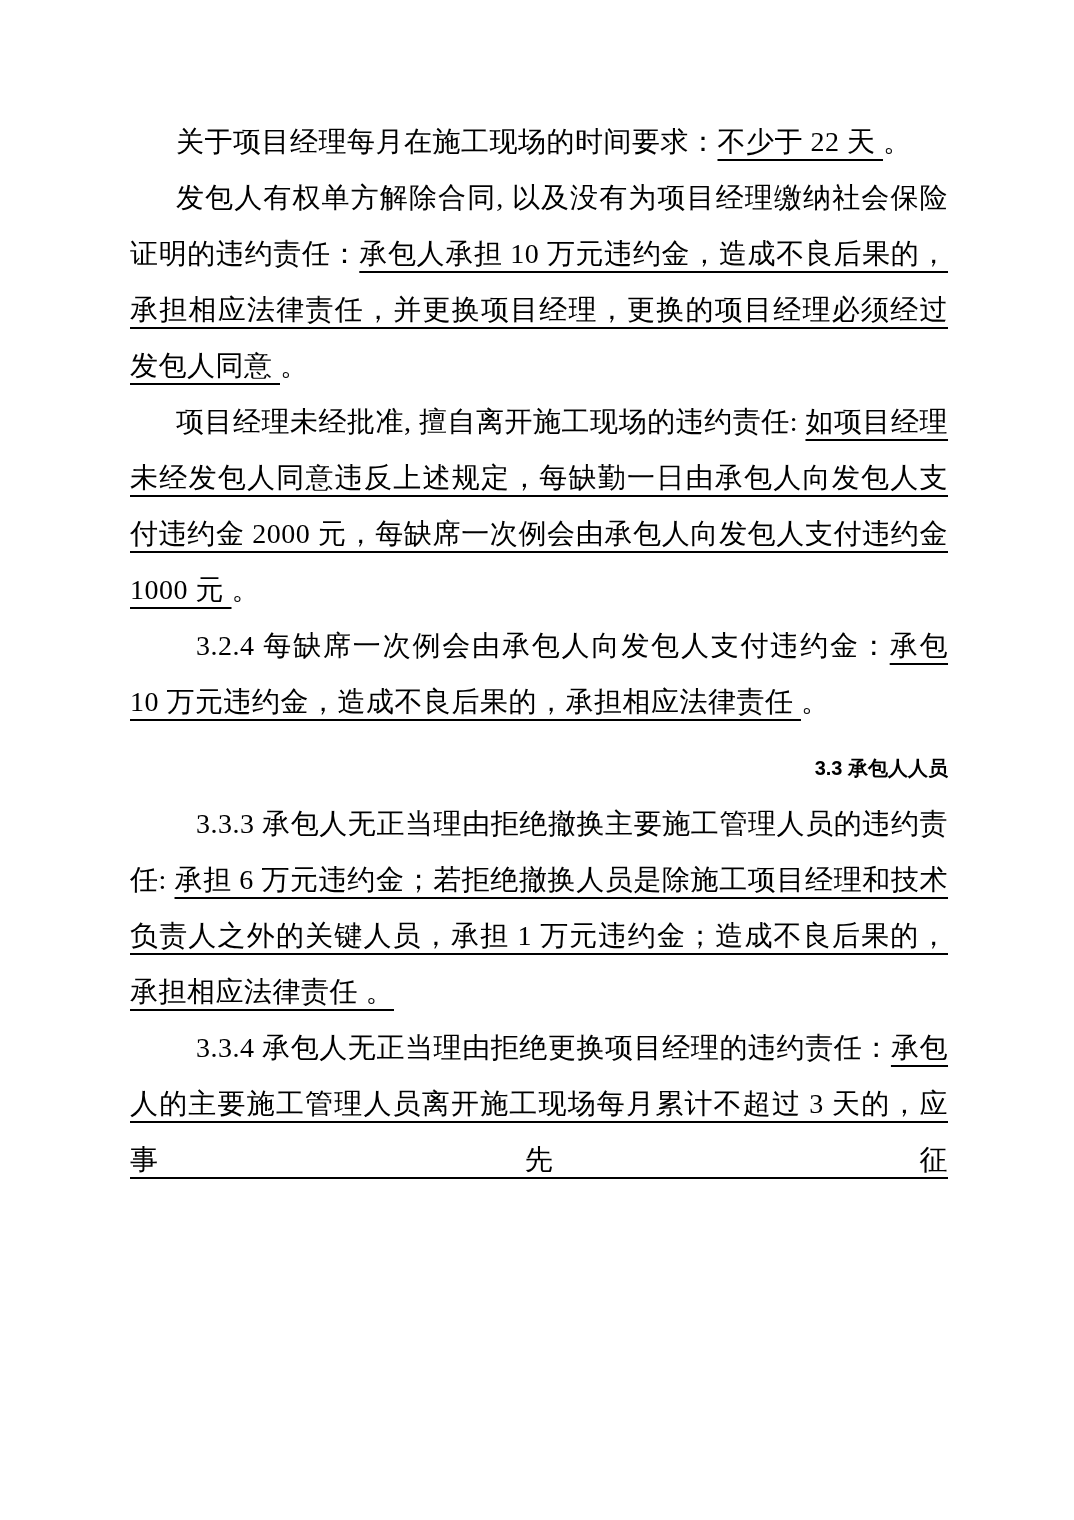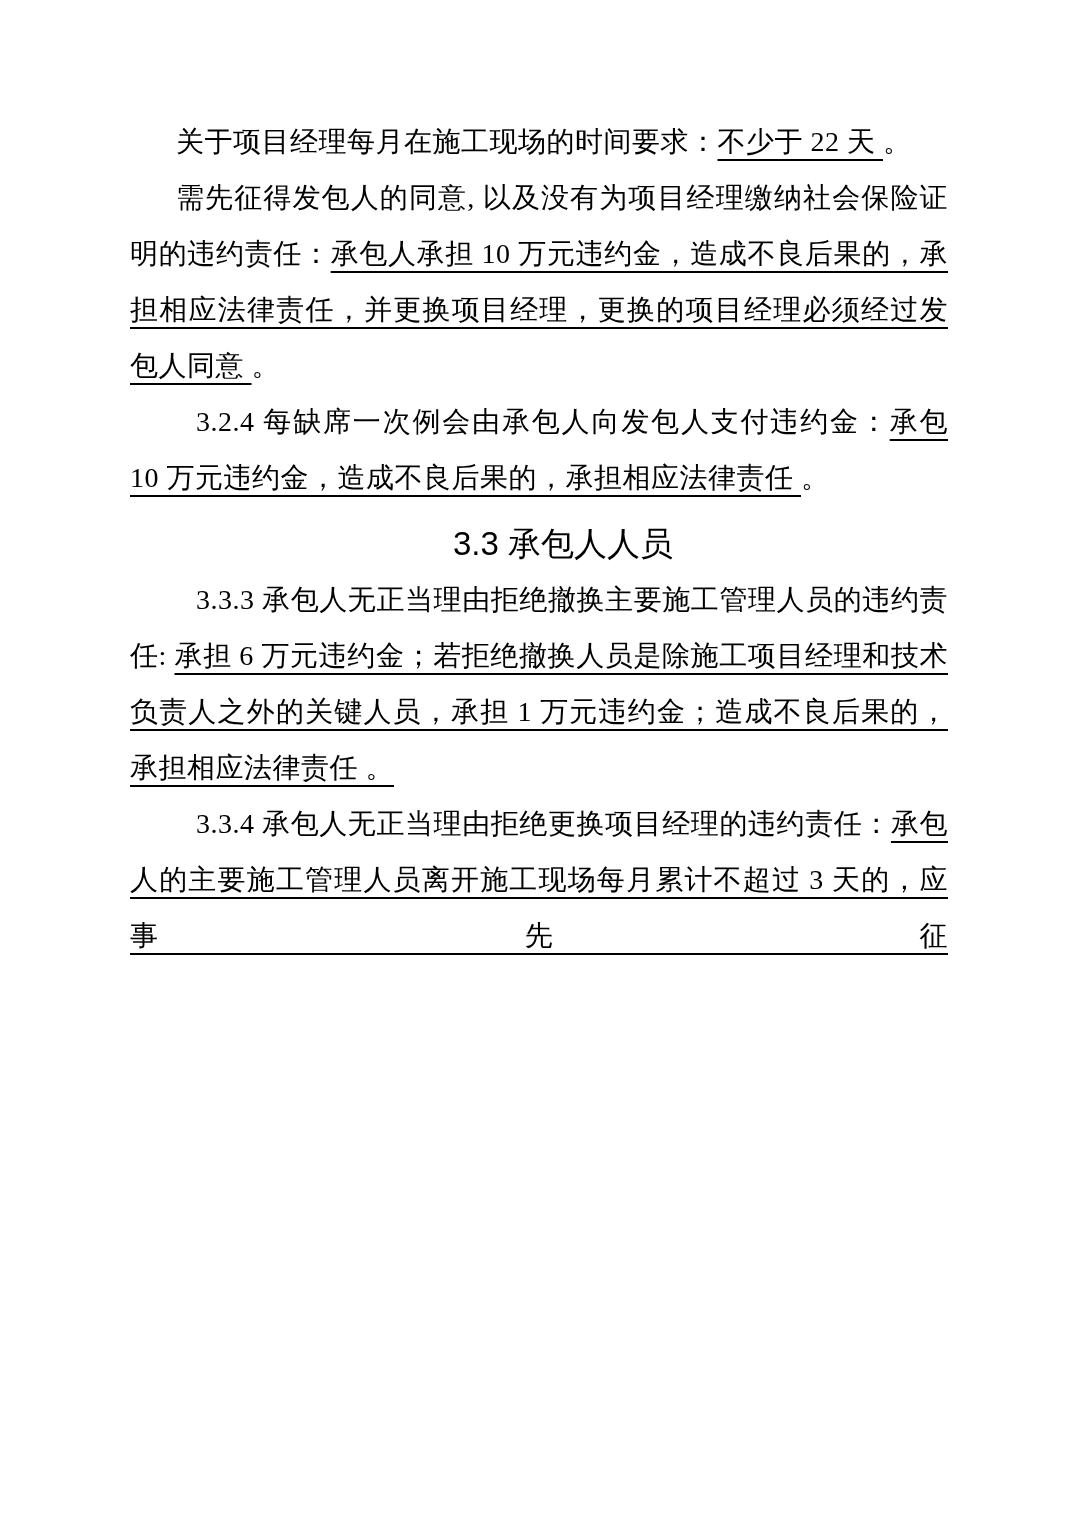--- a/index.html
+++ b/index.html
@@ -32,38 +32,39 @@
     line-height: 56px;
     text-align: justify;
     letter-spacing: 0.5px;
   }
   .ind-body { text-indent: 46px; }
   .ind-num  { text-indent: 66px; }
   .justify-last { text-align-last: justify; }
   .heading {
     margin: 10px 0 0 0;
     font-family: "Liberation Sans", "DejaVu Sans", sans-serif;
-    font-weight: normal;
-    font-size: 33px;
+    font-weight: bold;
+    font-size: 20px;
     line-height: 56px;
     text-indent: 48px;
-    text-align: center;
+    text-align: right;
   }
   .u {
     text-decoration: underline;
     text-decoration-thickness: 2px;
     text-underline-offset: 8px;
     text-decoration-color: #000000;
   }
 </style>
 </head>
 <body>
 
 <div class="page">
   <div class="doc-body">
       <p class="para ind-body"><span>关于项目经理每月在施工现场的时间要求：</span><span class="u">不少于 22 天 </span><span>。</span></p>
-      <p class="para ind-body"><span>需先征得发包人的同意, 以及没有为项目经理缴纳社会保险证明的违约责任：</span><span class="u">承包人承担 10 万元违约金，造成不良后果的，承担相应法律责任，并更换项目经理，更换的项目经理必须经过发包人同意 </span><span>。</span></p>
+      <p class="para ind-body"><span>发包人有权单方解除合同, 以及没有为项目经理缴纳社会保险证明的违约责任：</span><span class="u">承包人承担 10 万元违约金，造成不良后果的，承担相应法律责任，并更换项目经理，更换的项目经理必须经过发包人同意 </span><span>。</span></p>
+      <p class="para ind-body"><span>项目经理未经批准, 擅自离开施工现场的违约责任: </span><span class="u">如项目经理未经发包人同意违反上述规定，每缺勤一日由承包人向发包人支付违约金 2000 元，每缺席一次例会由承包人向发包人支付违约金 1000 元 </span><span>。</span></p>
       <p class="para ind-num"><span>3.2.4 每缺席一次例会由承包人向发包人支付违约金：</span><span class="u">承包 10 万元违约金，造成不良后果的，承担相应法律责任 </span><span>。</span></p>
       <h2 class="heading"><span>3.3 承包人人员</span></h2>
       <p class="para ind-num"><span>3.3.3 承包人无正当理由拒绝撤换主要施工管理人员的违约责任: </span><span class="u">承担 6 万元违约金；若拒绝撤换人员是除施工项目经理和技术负责人之外的关键人员，承担 1 万元违约金；造成不良后果的，承担相应法律责任 。</span></p>
       <p class="para ind-num justify-last"><span>3.3.4 承包人无正当理由拒绝更换项目经理的违约责任：</span><span class="u">承包人的主要施工管理人员离开施工现场每月累计不超过 3 天的，应事先征</span></p>
     </div>
 </div>
 
 </body></html>

